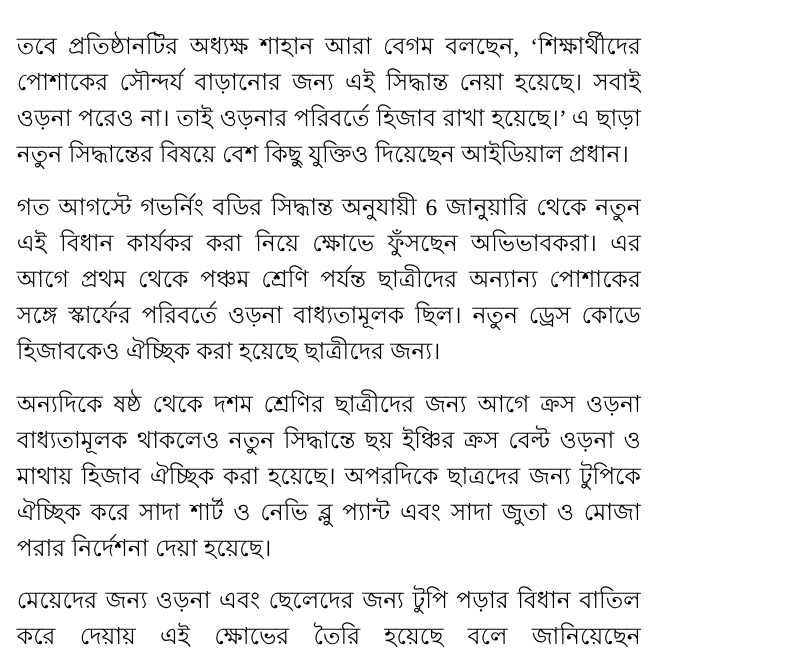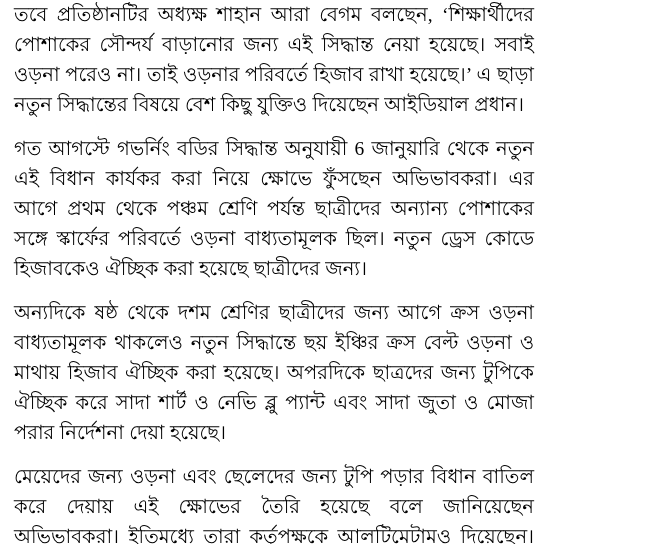--- a/index.html
+++ b/index.html
@@ -10,21 +10,21 @@
   body {
     width: 660px;
     height: 544px;
     overflow: hidden;
     font-family: "Liberation Serif", "DejaVu Serif", serif;
   }
   #article {
     box-sizing: border-box;
     width: 548px;
     height: 544px;
-    padding: 0 14px 0 14px;
+    padding: 25px 14px 0 14px;
     background: #ffffff;
   }
   .para {
     color: #000000;
     font-size: 19.5px;
     line-height: 30px;
     text-align: justify;
     text-justify: inter-word;
     margin: 0 0 14px 0;
     word-spacing: 0.5px;

